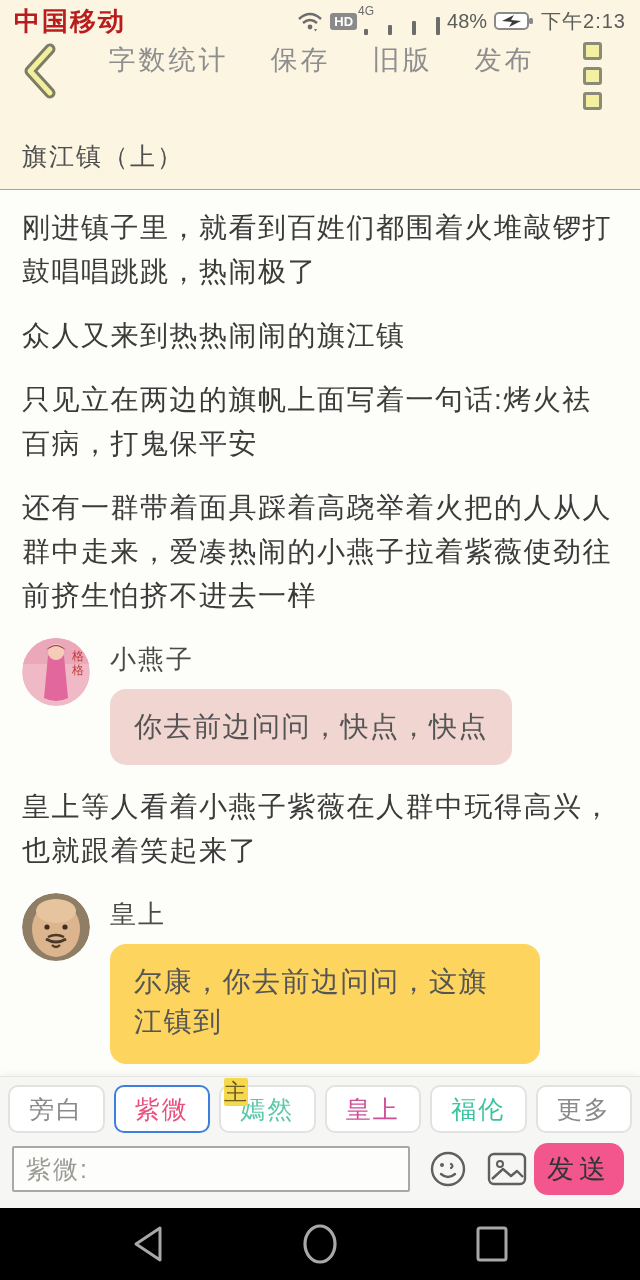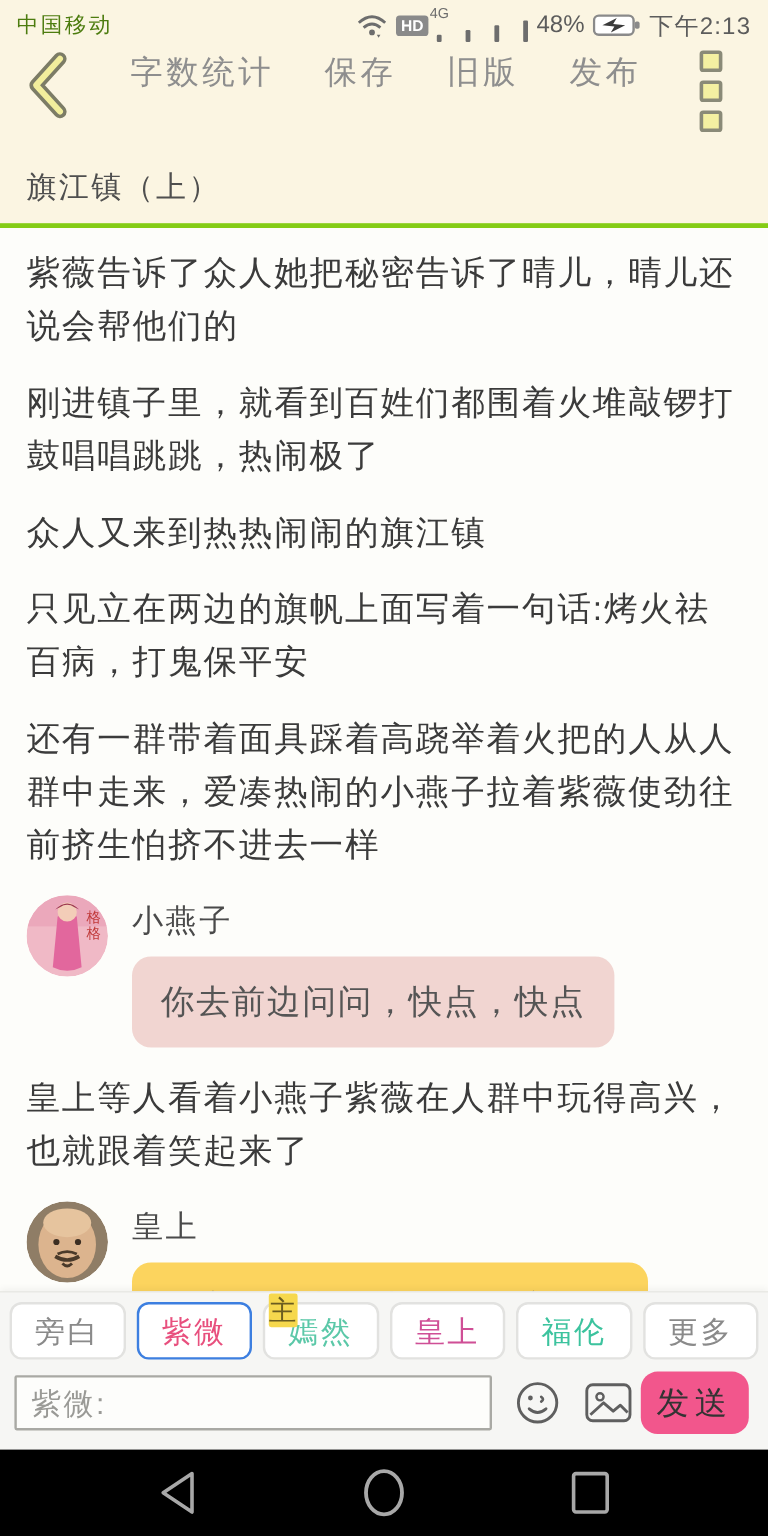--- a/index.html
+++ b/index.html
@@ -8,21 +8,21 @@
     background:#fbf5e2;overflow:hidden;
     font-family:"Liberation Sans","DejaVu Sans",sans-serif;
     color:#3b3b3b;
   }
   
   .statusbar{
     position:absolute;top:0;left:0;right:0;height:42px;
     display:flex;align-items:center;padding:0 14px;box-sizing:border-box;
     color:#6d6d6d;
   }
-  .carrier{font-size:18px;letter-spacing:2px;color:#4d7c0f;}
+  .carrier{font-size:26px;letter-spacing:2px;color:#b91c1c;font-weight:bold;}
   .sb-right{margin-left:auto;display:flex;align-items:center;gap:7px;}
   .hd-badge{background:#8a8a8a;color:#fff;font-size:13px;font-weight:bold;
     border-radius:3px;padding:2px 4px;line-height:1;}
   .sig{display:flex;align-items:flex-end;gap:20px;position:relative;padding-top:10px;}
   .sig .g4{position:absolute;top:-3px;left:-6px;font-size:12px;color:#6d6d6d;}
   .sig i{display:block;width:4px;background:#6d6d6d;border-radius:1px;}
   .pct{font-size:20px;color:#5c5c5c;}
   .time{font-size:20px;color:#5c5c5c;letter-spacing:1px;}
   
   .toolbar{
@@ -31,21 +31,21 @@
   }
   .back{width:40px;height:58px;flex:none;}
   .tb-items{display:flex;gap:42px;margin:0 auto;}
   .tb-item{font-size:27px;color:#8e8e8e;letter-spacing:3px;cursor:pointer;}
   .menu-squares{display:flex;flex-direction:column;gap:7px;margin-right:18px;}
   .menu-squares i{display:block;width:13px;height:12px;background:#f4f0a2;
     border:3px solid #8a8a78;border-radius:3px;}
   
   .chapter{position:absolute;top:124px;left:0;right:0;height:66px;
     display:flex;align-items:center;padding:0 22px;box-sizing:border-box;
-    border-bottom:4px solid #84cc16;}
+    border-bottom:1px solid #84cc16;}
   .chapter-title{font-size:25px;color:#4f4f4f;letter-spacing:2px;}
   
   .content{
     position:absolute;top:190px;left:0;right:0;bottom:0;
     background:#fdfdfa;padding:16px 22px 0 22px;box-sizing:border-box;
     overflow:hidden;
   }
   .para{font-size:28px;line-height:44px;letter-spacing:1.5px;color:#3b3b3b;
     margin:0 0 20px 0;max-width:596px;}
   .msg{display:flex;margin:0 0 20px 0;}
@@ -150,21 +150,20 @@
         <i></i>
         <i></i>
     </span>
   </div>
 
   <div class="chapter">
     <span class="chapter-title">旗江镇（上）</span>
   </div>
 
   <div class="content">
-    <p class="para">紫薇告诉了众人她把秘密告诉了晴儿，晴儿还说会帮他们的</p>
     <p class="para">刚进镇子里，就看到百姓们都围着火堆敲锣打鼓唱唱跳跳，热闹极了</p>
     <p class="para">众人又来到热热闹闹的旗江镇</p>
     <p class="para">只见立在两边的旗帆上面写着一句话:烤火祛百病，打鬼保平安</p>
     <p class="para">还有一群带着面具踩着高跷举着火把的人从人群中走来，爱凑热闹的小燕子拉着紫薇使劲往前挤生怕挤不进去一样</p>
 
     <div class="msg">
       <span class="avatar">
         <svg width="68" height="68" viewBox="0 0 68 68">
           <circle cx="34" cy="34" r="34" fill="#f0b9c6"></circle>
           <rect x="0" y="0" width="68" height="26" fill="#eba8bb"></rect>

